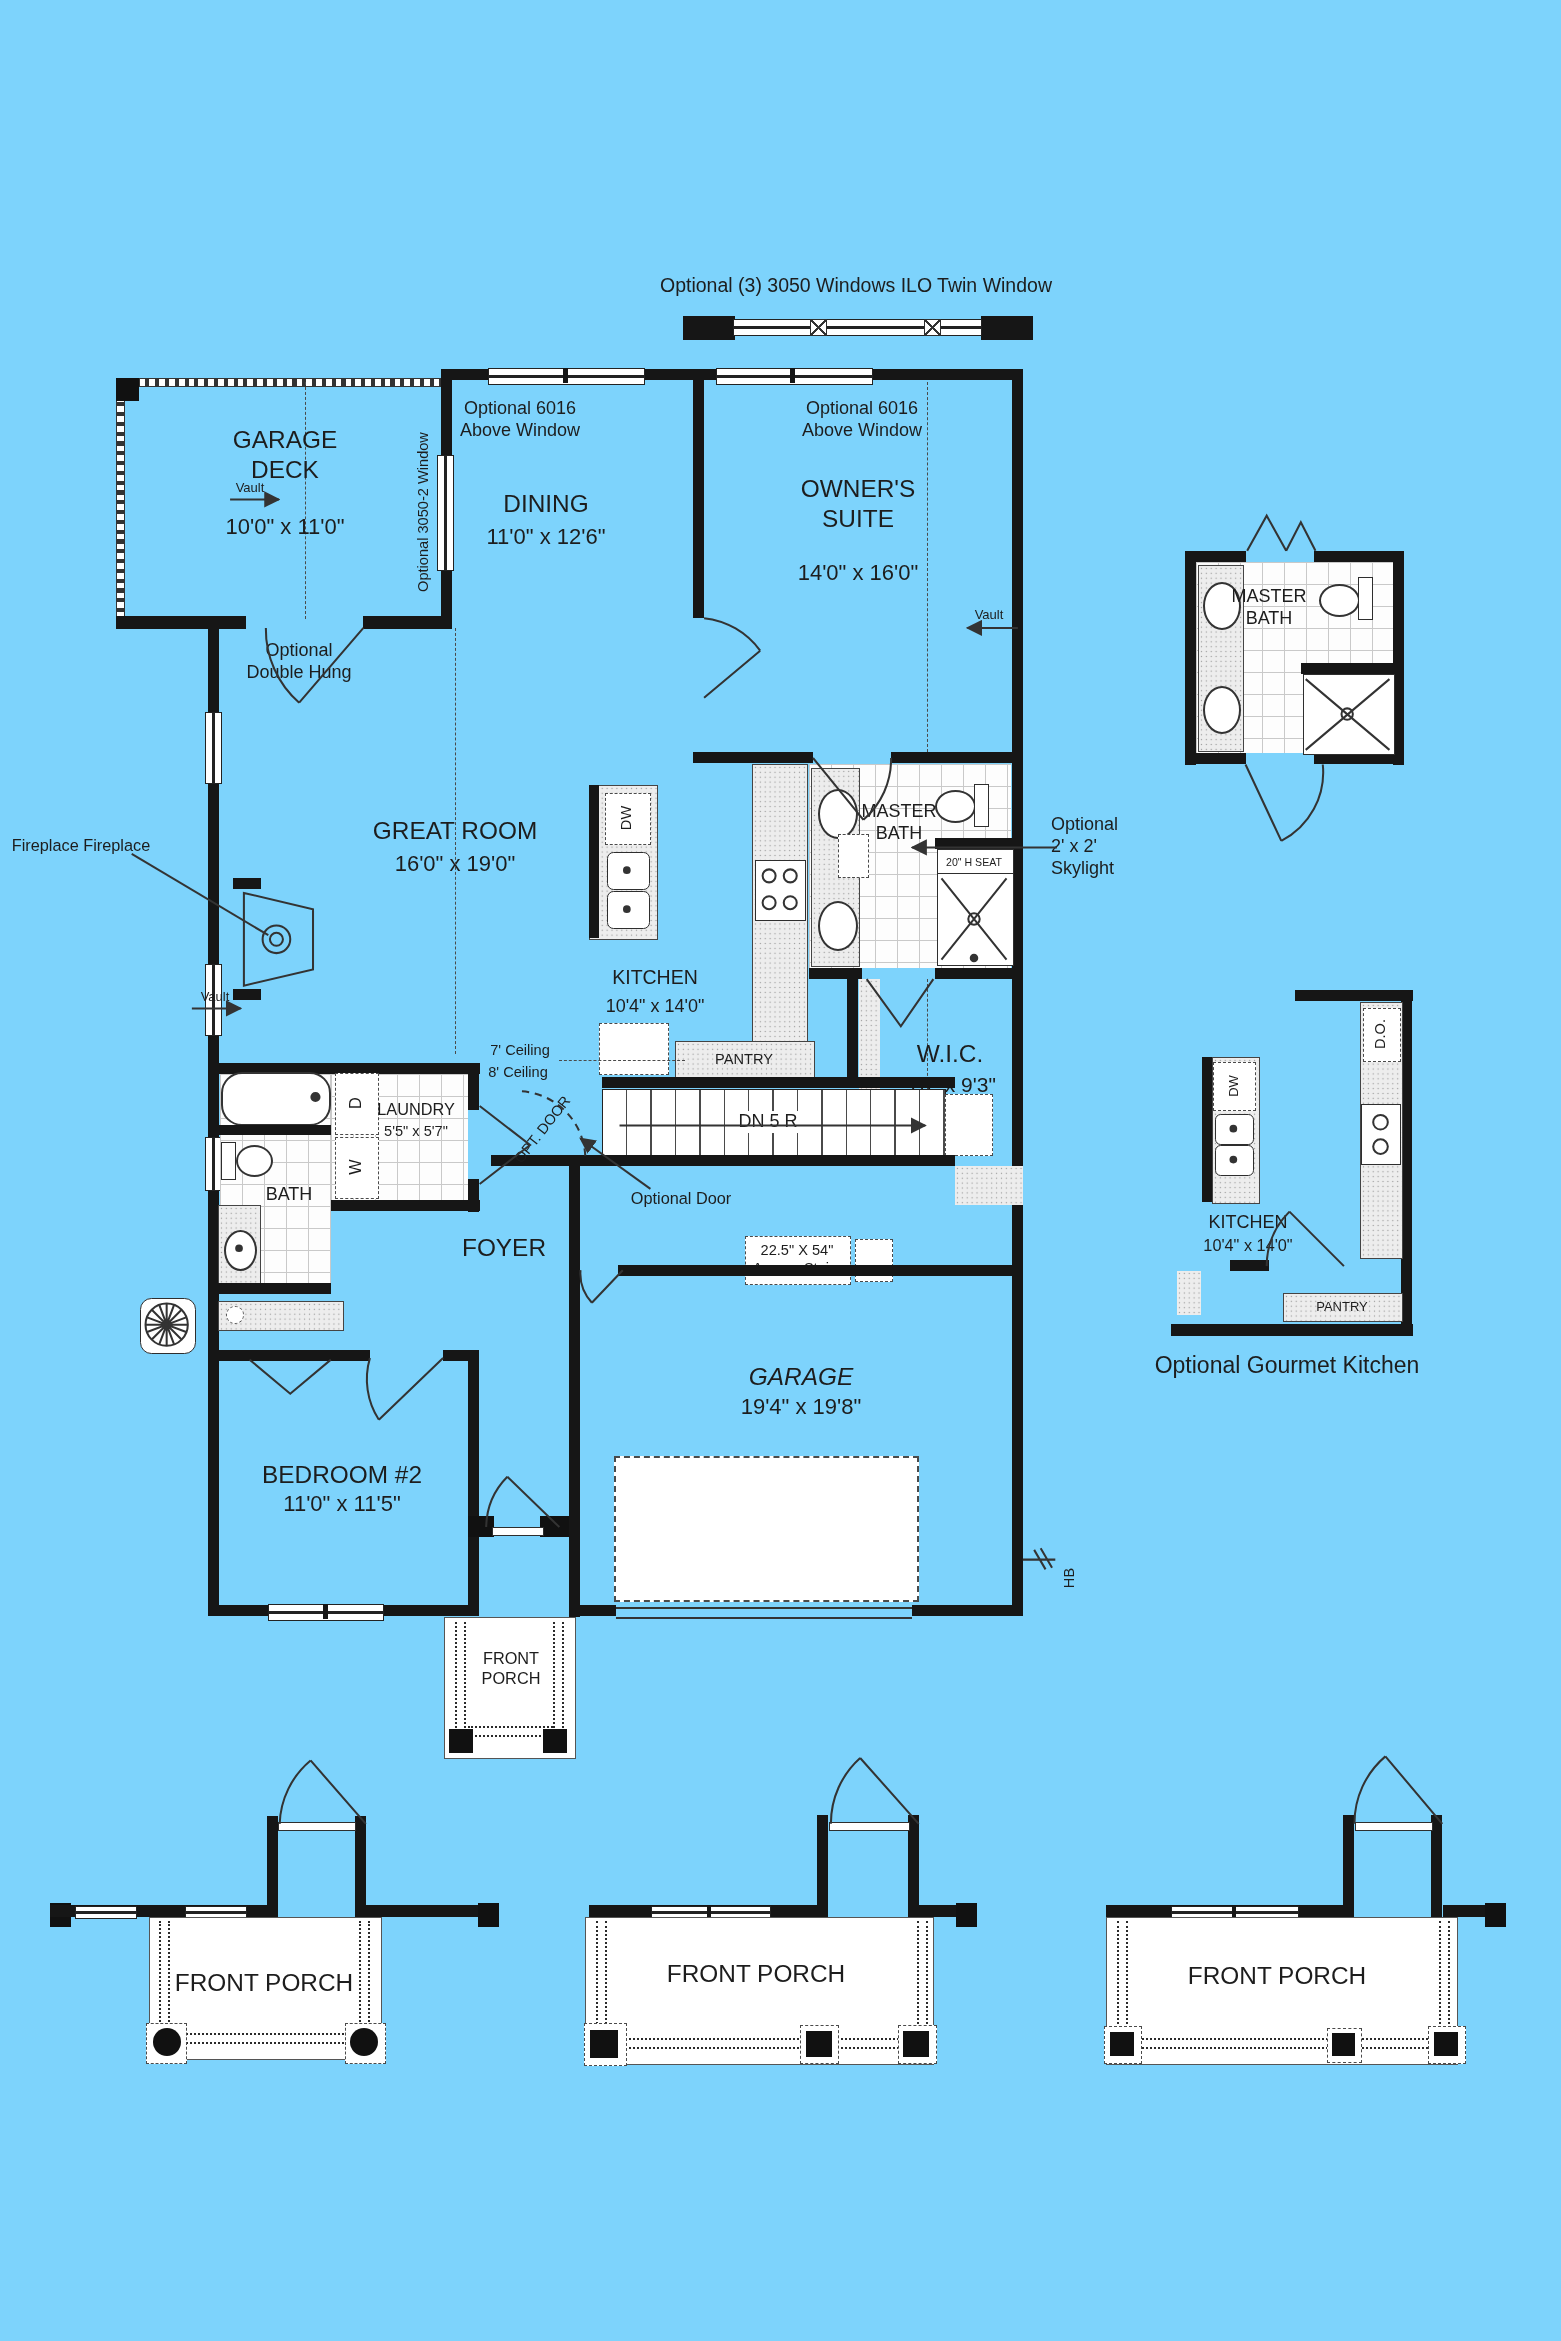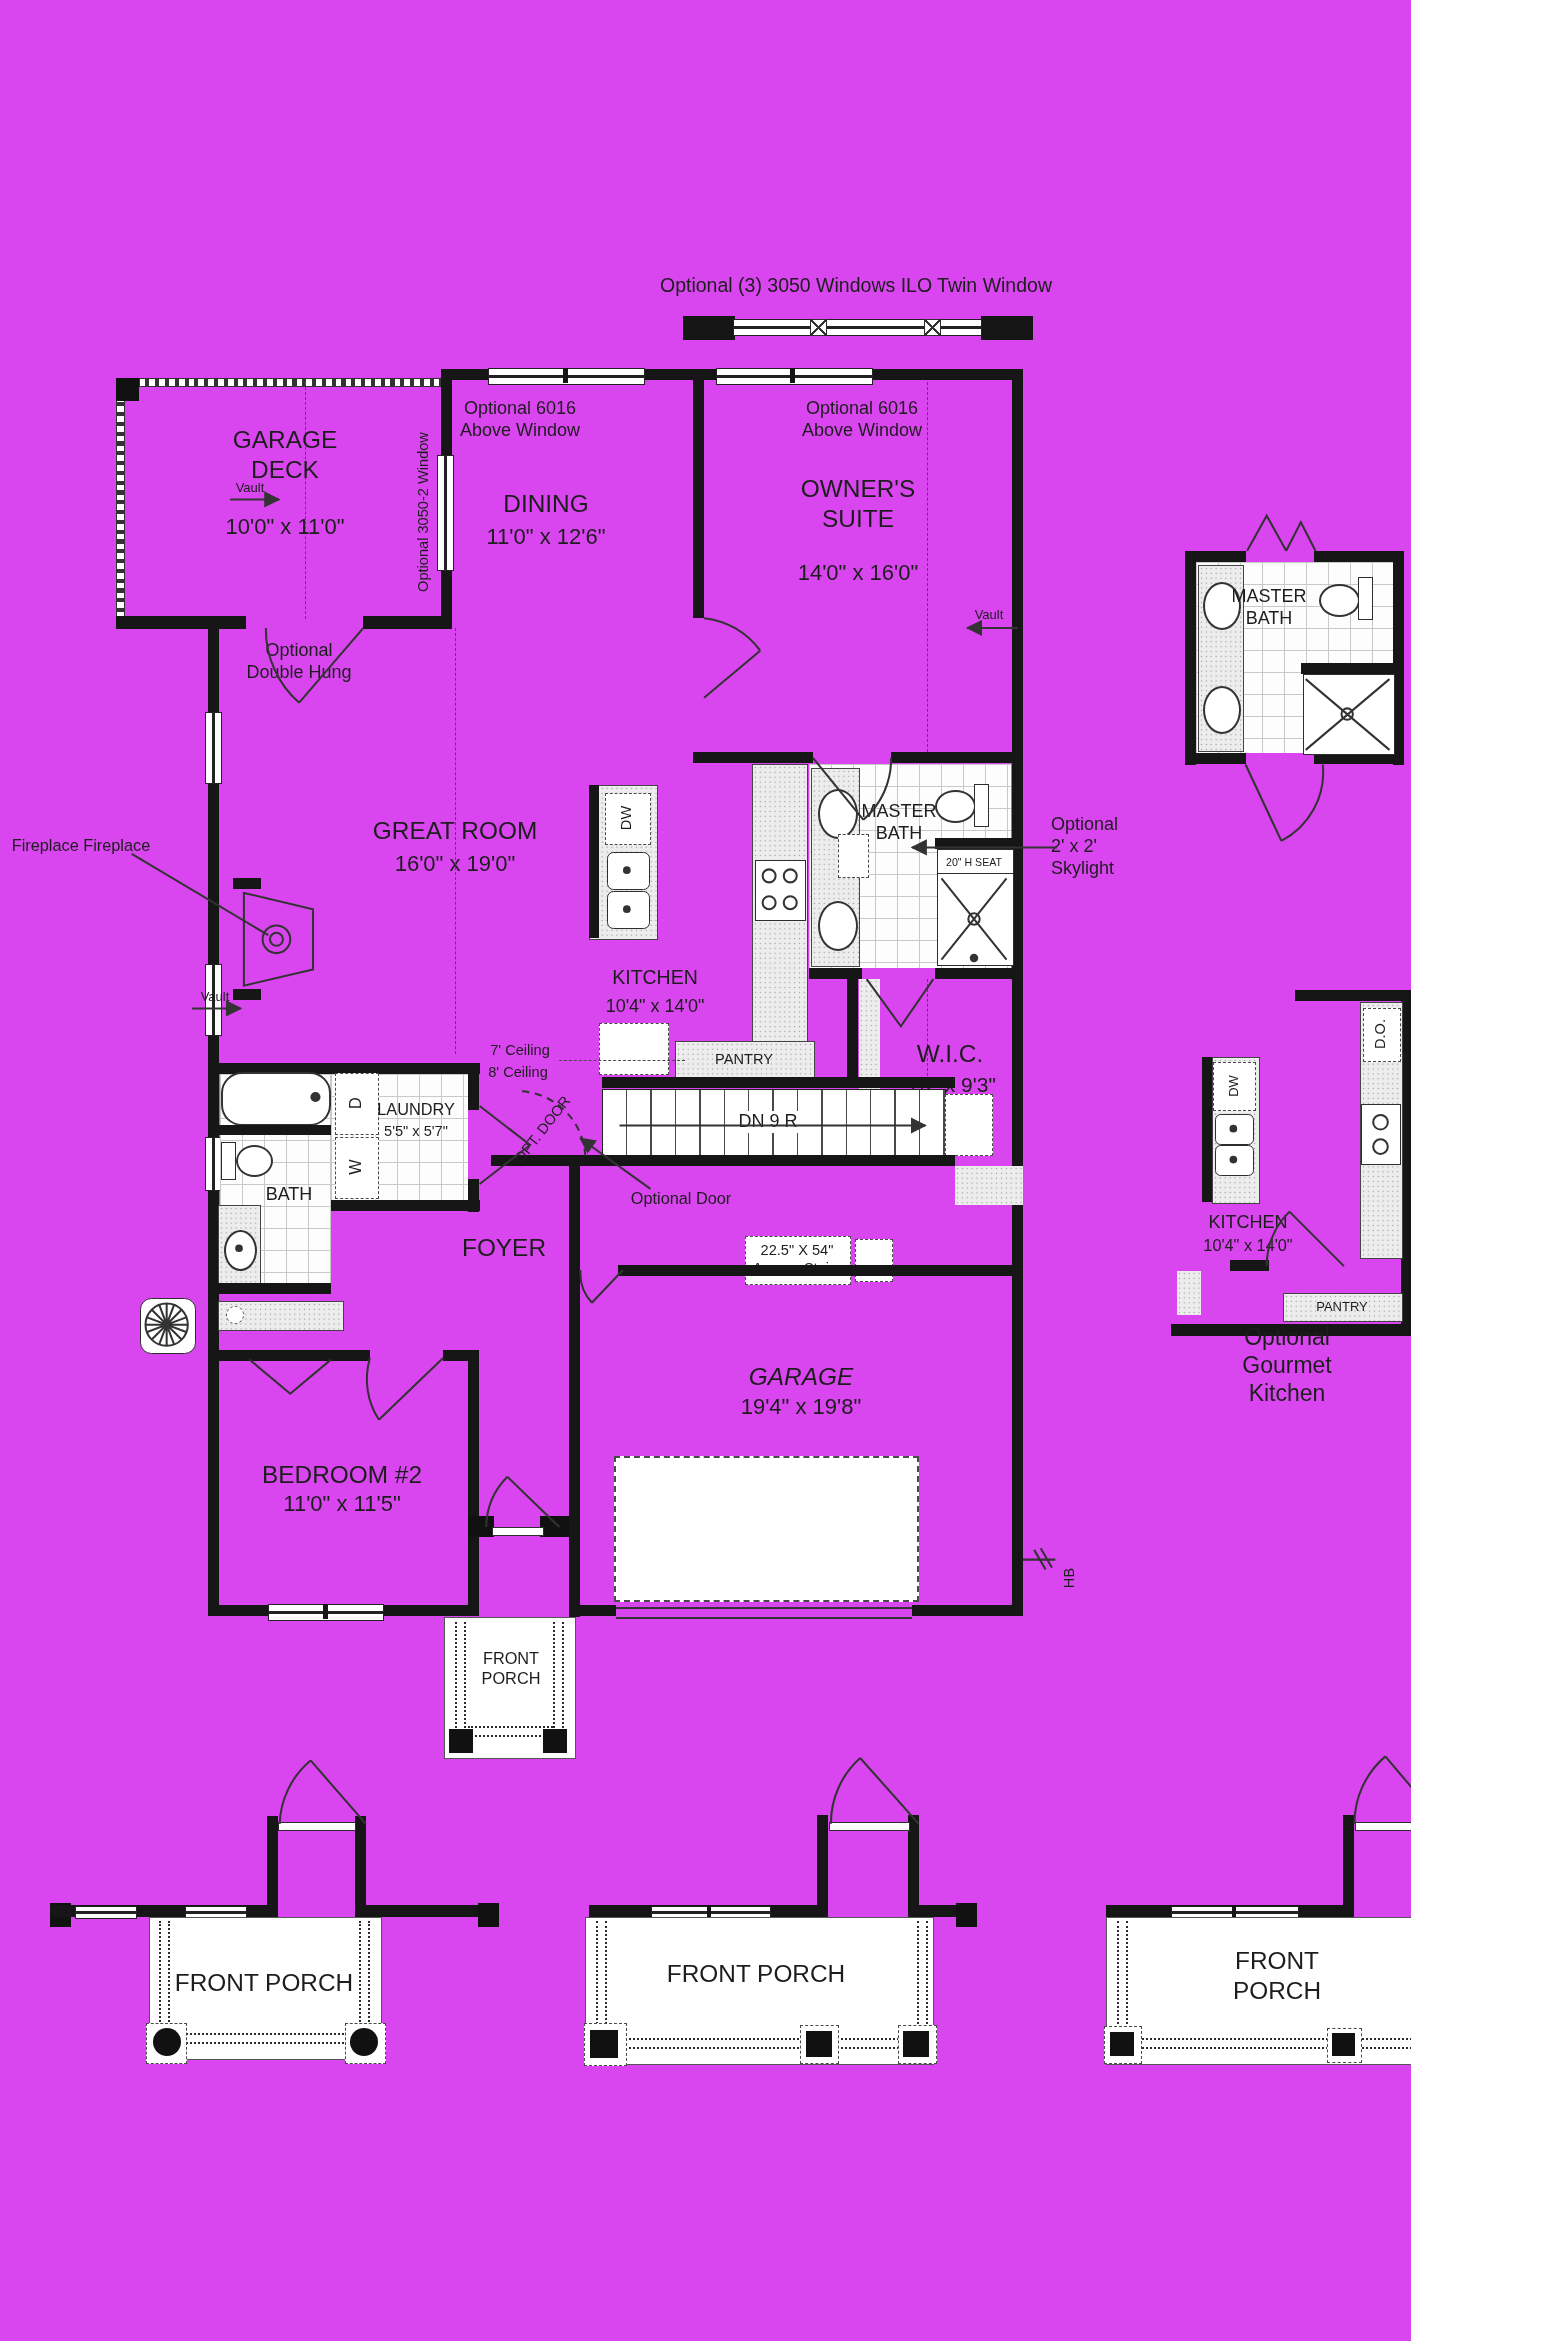--- a/index.html
+++ b/index.html
@@ -1,16 +1,16 @@
 <!DOCTYPE html>
 <html style="font-size:13px"><head>
 <meta charset="utf-8">
 <style>
   html,body{margin:0;padding:0;background:#fff;}
-  #canvas{position:relative;width:1411px;height:2342px;background:#d946ef;overflow:hidden;
+  #canvas{position:relative;width:1561px;height:2342px;background:#7dd3fc;overflow:hidden;
           font-family:"Liberation Sans",sans-serif;}
   .w{position:absolute;background:#161616;}
   .lbl{position:absolute;color:#1d1d1d;text-align:center;white-space:pre-line;line-height:1.22;
        transform:translate(-50%,-50%);}
   .left{text-align:left;}
   .rot{transform:translate(-50%,-50%) rotate(-90deg);}
   .rot50{transform:translate(-50%,-50%) rotate(-52deg);}
   .f30{font-size:24.4px;}.f27{font-size:22px;}.f26{font-size:21px;}.f24{font-size:19.5px;}
   .f22{font-size:18px;}.f20{font-size:16.3px;}.f18{font-size:14.6px;}.f16{font-size:13px;}.f14{font-size:10.6px;}
   .dashv{position:absolute;border-left:1.6px dashed #4a4a4a;}
@@ -141,21 +141,21 @@
   <div class="stipple" style="left:859px;top:979px;width:21px;height:176px;"></div>
   <div class="dashv" style="left:927px;top:979px;height:176px;"></div>
   <div class="lbl f30" style="left:950px;top:1054px;">W.I.C.</div>
   <div class="lbl f26" style="left:950px;top:1085px;">9'0" x 9'3"</div>
 
   <div class="stipple" style="left:675px;top:1041px;width:138px;height:37px;border:1.6px solid #444;"></div>
   <div class="lbl f18" style="left:744px;top:1060px;">PANTRY</div>
   <div class="w" style="left:602px;top:1077px;width:353px;height:11.4px;"></div>
   <div class="stairs" style="left:602px;top:1089px;width:342px;height:70px;"></div>
   <div class="dashbox" style="left:945px;top:1094px;width:46px;height:60px;"></div>
-  <div class="lbl f22 dnlbl" style="left:768px;top:1122px;">DN 9 R</div>
+  <div class="lbl f22 dnlbl" style="left:768px;top:1122px;">DN 5 R</div>
   <div class="w" style="left:491px;top:1155px;width:464px;height:11.4px;"></div>
   <div class="stipple" style="left:955px;top:1166px;width:68px;height:39px;"></div>
   <div class="lbl f18" style="left:520px;top:1051px;">7' Ceiling</div>
   <div class="lbl f18" style="left:518px;top:1073px;">8' Ceiling</div>
   <div class="dashh" style="left:559px;top:1060px;width:126px;"></div>
   <div class="lbl f18 rot50" style="left:543px;top:1130px;">OPT. DOOR</div>
   <div class="lbl f20" style="left:681px;top:1199px;">Optional Door</div>
   <div class="dashbox" style="left:745px;top:1236px;width:104px;height:47px;"></div>
   <div class="lbl f18" style="left:797px;top:1260px;">22.5" X 54"
 Access Stairs</div>

